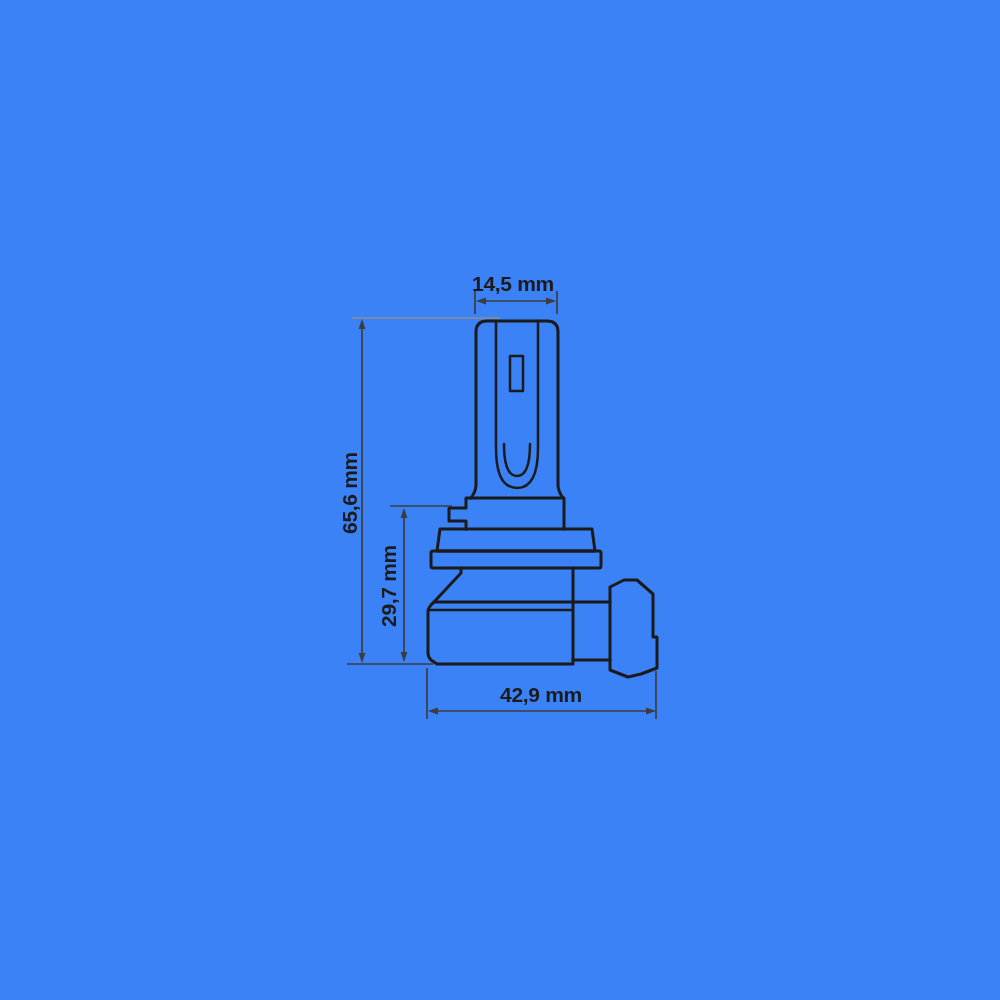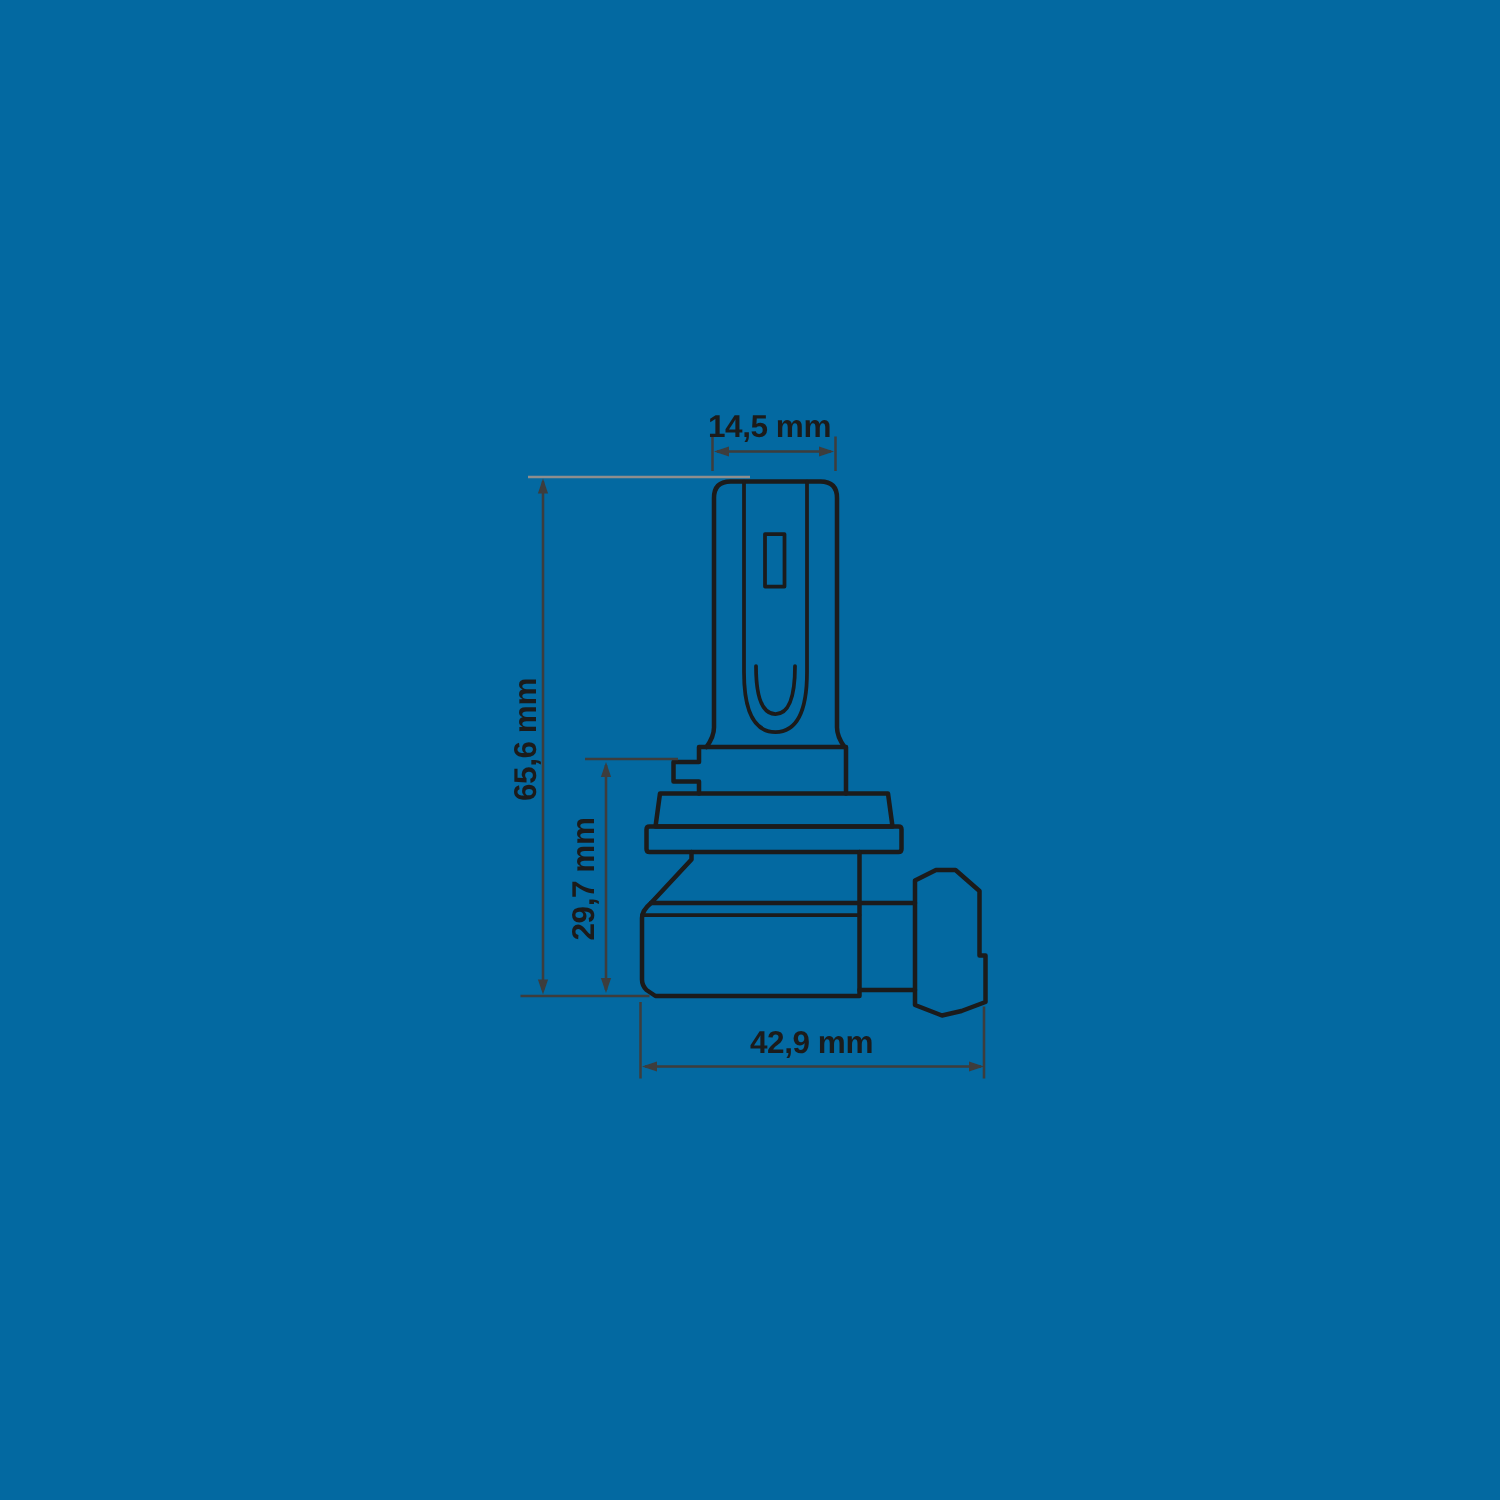--- a/index.html
+++ b/index.html
@@ -4,21 +4,21 @@
 <style>
   html, body {
     margin: 0;
     padding: 0;
     background: #ffffff;
   }
   .canvas {
     position: relative;
     width: 1000px;
     height: 1000px;
-    background: #0369a1;
+    background: #3b82f6;
     overflow: hidden;
   }
   svg.drawing {
     position: absolute;
     inset: 0;
     display: block;
   }
   svg.drawing text {
     font-family: "Liberation Sans", "DejaVu Sans", sans-serif;
     font-weight: 700;

